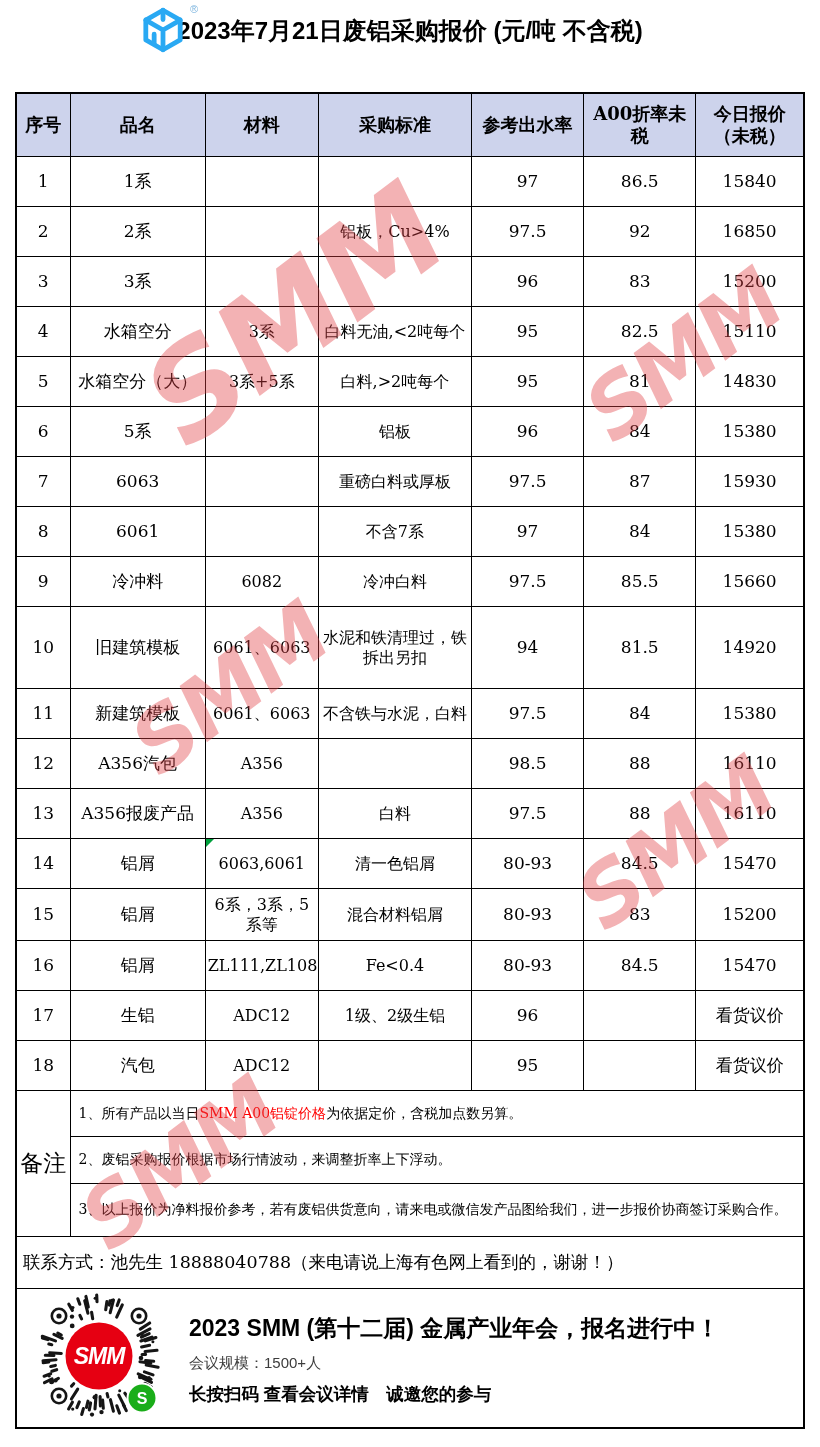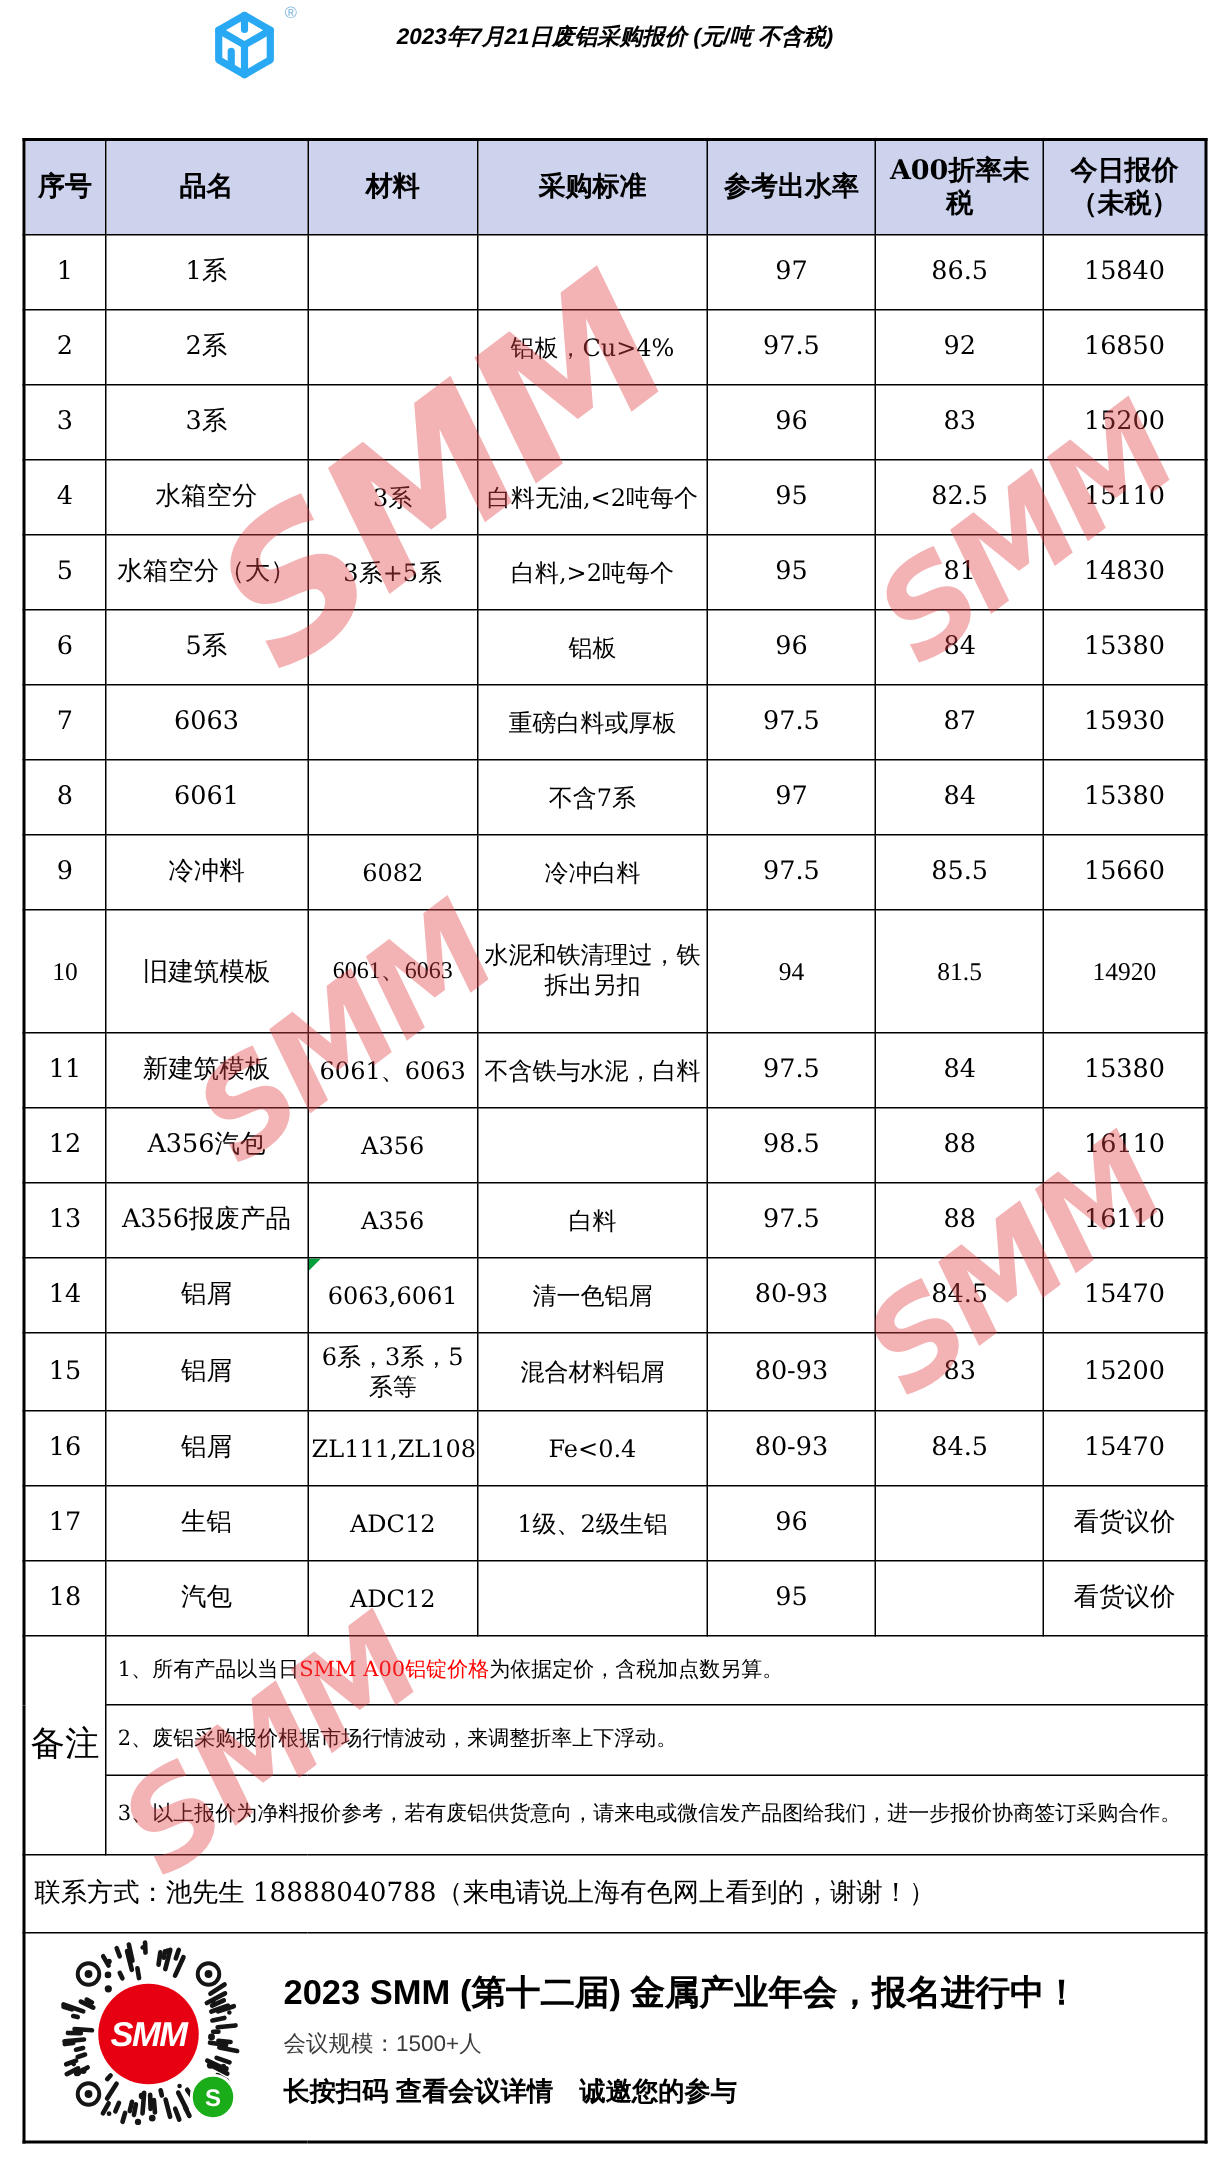--- a/index.html
+++ b/index.html
@@ -7,29 +7,29 @@
         font-family:"DejaVu Serif","Liberation Serif",serif;color:#000;}
   
   .hdr{position:relative;padding-top:6px;text-align:center;height:86px;}
   .logo-wrap{position:absolute;left:138px;top:5px;width:58px;height:50px;}
   .logo-wrap svg{display:block;}
   .reg{position:absolute;right:-2px;top:-2px;font-size:11px;color:#7fb6df;
        font-family:"Liberation Sans","DejaVu Sans",sans-serif;}
   .company{font-family:"Liberation Sans","DejaVu Sans",sans-serif;font-weight:bold;
            font-size:30px;letter-spacing:3px;line-height:44px;}
   .subtitle{margin-top:9px;font-family:"Liberation Sans","DejaVu Sans",sans-serif;
-            font-weight:bold;font-size:15px;font-style:italic;}
+            font-weight:bold;font-size:24px;}
   
   table.quote{border-collapse:collapse;table-layout:fixed;width:790px;margin:0 auto;
               border:2px solid #000;}
   .quote th,.quote td{border:1.5px solid #000;text-align:center;vertical-align:middle;
               padding:1px 2px;font-size:17px;line-height:1.25;overflow:hidden;}
   .quote th{height:60px;background:#cdd3ec;font-weight:bold;font-size:18px;white-space:pre-line;}
   .quote tr.r{height:50px;}
-  .quote tr.r-tall{height:82px;font-family:Liberation Serif, serif;}
+  .quote tr.r-tall{height:82px;}
   .quote tr.r-mid{height:52px;}
   td.std{font-size:16px;padding:11px 2px;}
   td.mat{font-size:16px;position:relative;}
   td.has-flag::before{content:"";position:absolute;left:0;top:0;border-top:8px solid #00a03c;
               border-right:8px solid transparent;}
   
   tr.note-r1{height:46px;} tr.note-r2{height:47px;} tr.note-r3{height:53px;}
   td.note-cell{text-align:left;padding:2px 8px;font-size:14px;}
   td.remark-cell{font-size:23px;}
   .hl{color:#ff0000;}

